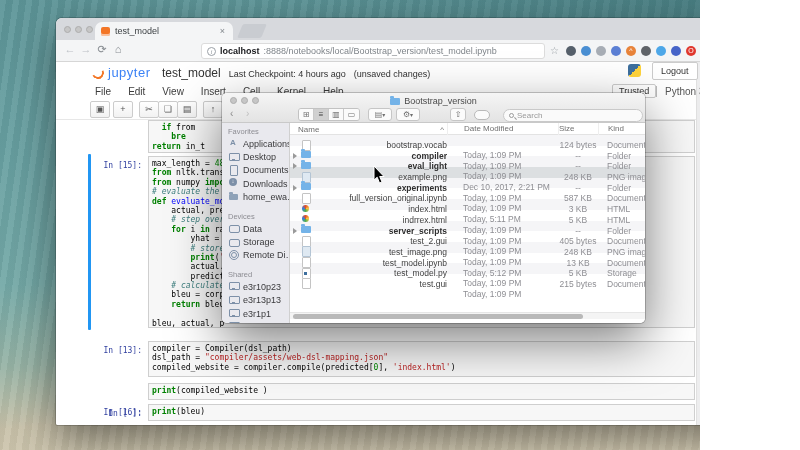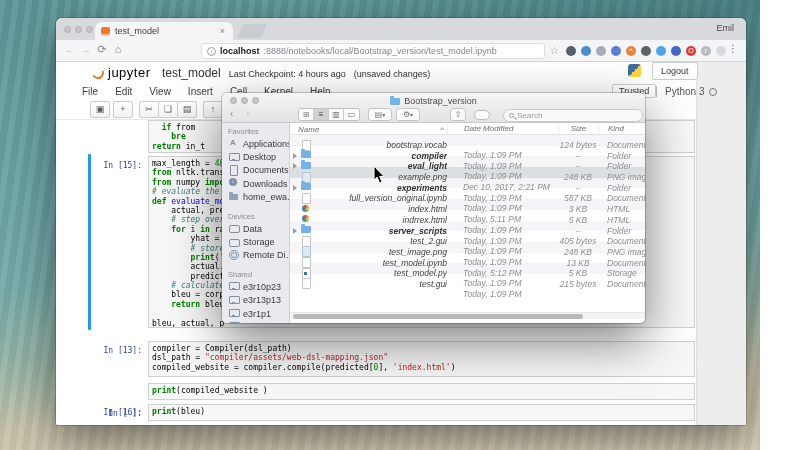--- a/index.html
+++ b/index.html
@@ -1,18 +1,18 @@
 <!DOCTYPE html>
 <html><head>
 <meta charset="utf-8">
 <style>
   * { margin:0; padding:0; box-sizing:border-box; }
   html,body { width:800px; height:450px; overflow:hidden; }
   body { font-family:"Liberation Sans","DejaVu Sans",sans-serif; }
-  .screen { position:relative; width:760px; height:450px; overflow:hidden;
+  .screen { position:relative; width:700px; height:450px; overflow:hidden;
     background:
       radial-gradient(120% 60% at 100% 0%, rgba(30,80,88,.35), rgba(0,0,0,0) 55%),
       repeating-linear-gradient(98deg, rgba(255,255,255,.06) 0 6px, rgba(0,0,0,.04) 6px 13px),
       linear-gradient(175deg,#5d9598 0%,#69a1a2 32%,#74a9a7 56%,#98b4a6 72%,#c9c2aa 84%,#d8cfb6 100%);
   }
   
   .browser { position:absolute; left:56px; top:18px; width:690px; height:407px;
     border-radius:6px 6px 2px 2px; box-shadow:0 14px 42px rgba(0,0,0,.45), 0 0 0 1px rgba(0,0,0,.18);
     background:#fff; }
   .tabstrip { position:absolute; left:0; top:0; right:0; height:22px; background:#d7d9dd; border-radius:6px 6px 0 0; }
@@ -37,30 +37,30 @@
   .star-ico { position:absolute; left:494px; top:5px; font-size:10px; color:#9aa0a6; }
   .ext-row { position:absolute; left:510px; top:6px; display:flex; gap:5px; }
   .ext-ico { width:10px; height:10px; border-radius:50%; font-size:7px; line-height:10px; text-align:center; color:#fff; }
   .menu-dots { position:absolute; left:672px; top:3px; font-size:10px; color:#5f6368; }
   
   .page { position:absolute; left:0; top:44px; right:0; bottom:0; background:#fff; overflow:hidden; border-radius:0 0 2px 2px; }
   .page-right-margin { position:absolute; left:640px; top:0; width:50px; height:100%; background:#ededee; border-left:1px solid #e0e0e0; }
   .jp-logo { position:absolute; left:36px; top:3px; display:flex; align-items:center; gap:4px; }
   .jp-logo-moon { width:12px; height:12px; border-radius:50%; border:2px solid transparent;
     border-bottom-color:#f37626; border-right-color:#f37626; transform:rotate(20deg); }
-  .jp-logo-text { font-size:13px; color:#000000; letter-spacing:.5px;text-align:right; }
+  .jp-logo-text { font-size:13px; color:#3b82f6; letter-spacing:.5px;text-align:right; }
   .jp-titlerow { position:absolute; left:106px; top:4px; display:flex; align-items:baseline; gap:8px; }
   .jp-title { font-size:12px; color:#333; }
   .jp-checkpoint, .jp-unsaved { font-size:9px; color:#333; }
   .py-logo { position:absolute; left:572px; top:2px; width:13px; height:13px; border-radius:3px;
     background:linear-gradient(135deg,#3d6f9e 0 50%, #ffd43b 50% 100%); }
   .logout-btn { position:absolute; left:596px; top:0; font-size:9px; color:#333; background:#fff;
     border:1px solid #ccc; border-radius:2px; padding:3px 8px; }
   .jp-menubar { position:absolute; left:0; top:24px; right:50px; height:13px; display:flex; gap:17px;
-    padding-left:26px; font-size:10px; color:#3c3c3c; }
+    padding-left:39px; font-size:10px; color:#3c3c3c; }
   .trusted-btn { position:absolute; left:556px; top:22px; font-size:9px; color:#333; border:1px solid #ccc;
     border-radius:2px; background:#fff; padding:1px 6px; }
   .kernel-ind { position:absolute; left:600px; top:24px; display:flex; align-items:center; gap:5px;
     border-left:1px solid #bbb; padding-left:8px; font-size:10px; color:#555; }
   .kernel-circle { width:8px; height:8px; border:1px solid #757575; border-radius:50%; }
   .jp-toolbar { position:absolute; left:0; top:38px; right:50px; height:20px; border-bottom:1px solid #e7e7e7; }
   .jp-btn { position:absolute; top:1px; width:20px; height:17px; background:linear-gradient(#fff,#f2f2f2);
     border:1px solid #ccc; border-radius:2px; font-size:9px; color:#555; text-align:center; line-height:15px; }
   
   .cellbox { position:absolute; left:92px; width:547px; background:#f7f7f7; border:1px solid #cfcfcf;
@@ -104,26 +104,26 @@
   .desktop-icon::before, .shared-computer-icon::before { content:""; position:absolute; left:0; top:0; width:9px; height:6px; border:1px solid #7d90a8; border-radius:1px; }
   .desktop-icon::after, .shared-computer-icon::after { content:""; position:absolute; left:3px; top:6px; width:3px; height:2px; background:#7d90a8; }
   .documents-icon::before { content:""; position:absolute; left:1px; top:-1px; width:6px; height:9px; border:1px solid #7d90a8; border-radius:1px; }
   .downloads-icon::before { content:""; position:absolute; left:0; top:-1px; width:8px; height:8px; background:#7d90a8; border-radius:50%; }
   .downloads-icon::after { content:"↓"; position:absolute; left:2.5px; top:-1px; font-size:6px; color:#e9e9ee; }
   .home-folder-icon::before { content:""; position:absolute; left:0; top:1px; width:9px; height:6px; background:#8fa2b8; border-radius:1px; }
   .home-folder-icon::after { content:""; position:absolute; left:0; top:-1px; width:4px; height:2px; background:#8fa2b8; border-radius:1px 1px 0 0; }
   .disk-icon::before { content:""; position:absolute; left:0; top:1px; width:9px; height:6px; border:1px solid #7d90a8; border-radius:2px; }
   .remote-disc-icon::before { content:""; position:absolute; left:0; top:-1px; width:8px; height:8px; border:1px solid #7d90a8; border-radius:50%; }
   .remote-disc-icon::after { content:""; position:absolute; left:2px; top:1px; width:4px; height:4px; border:1px solid #7d90a8; border-radius:50%; }
-  .filearea { position:absolute; left:68px; top:30px; right:0; bottom:0; background:#fff; border-radius:0 0 5px 0; overflow:hidden;font-style:italic; }
+  .filearea { position:absolute; left:68px; top:30px; right:0; bottom:0; background:#fff; border-radius:0 0 5px 0; overflow:hidden; }
   .fl-header { display:grid; grid-template-columns:10px 13px 134px 111px 40px 1fr; height:12px;
     border-bottom:1px solid #e3e3e3; font-size:8px; color:#6f6f6f; align-items:center; }
   .fl-header .h-name { grid-column:1/4; padding-left:8px; display:flex; justify-content:space-between; padding-right:3px; }
   .h-date { padding-left:16px; border-left:1px solid #eee; height:100%; line-height:12px; }
-  .h-size { text-align:center; border-left:1px solid #eee; height:100%; line-height:12px; }
+  .h-size { text-align:left; border-left:1px solid #eee; height:100%; line-height:12px; }
   .h-kind { padding-left:9px; border-left:1px solid #eee; height:100%; line-height:12px; }
   .rows { font-size:8.5px; color:#3f3f3f; }
   .frow { display:grid; grid-template-columns:10px 13px 134px 111px 40px 1fr; height:10.7px; align-items:center; white-space:nowrap; }
   .frow:nth-child(odd) { background:#f5f5f7; }
   .frow.selected { background:#dcdfe1; }
   .frow .fname { overflow:hidden; padding-left:4px;text-align:right; }
   .frow.folder-row .fname { font-weight:bold; color:#2f2f2f; }
   .fdate, .fsize, .fkind { color:#8e8e93; overflow:hidden; }
   .fdate { padding-left:16px;margin-top:20px; }
   .fsize { text-align:center; }

